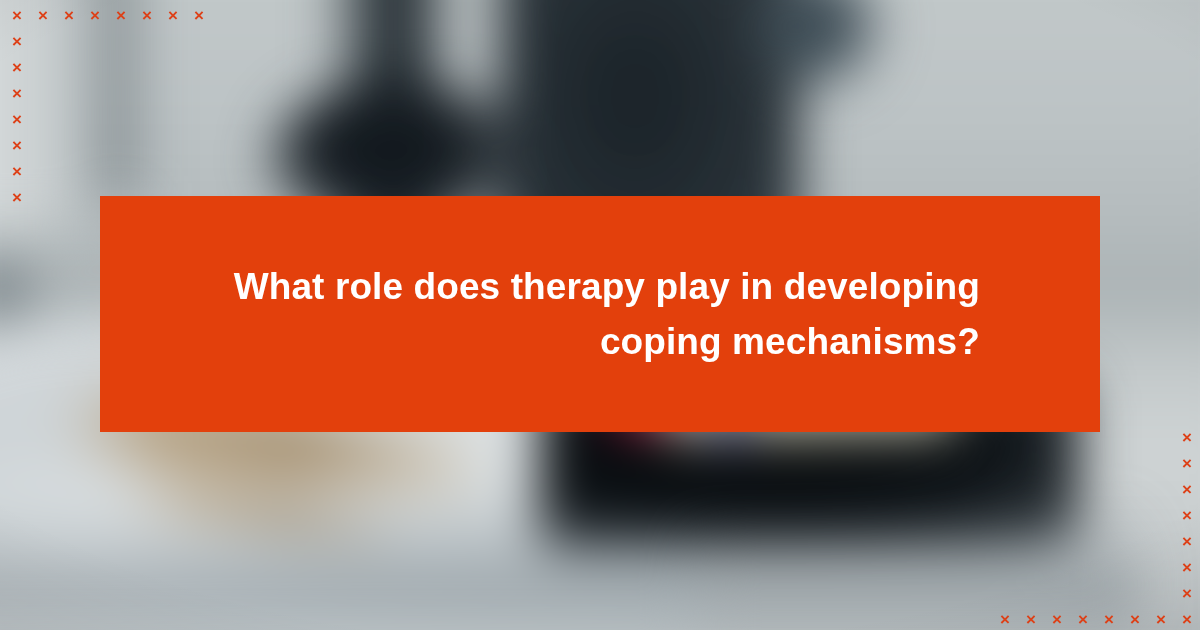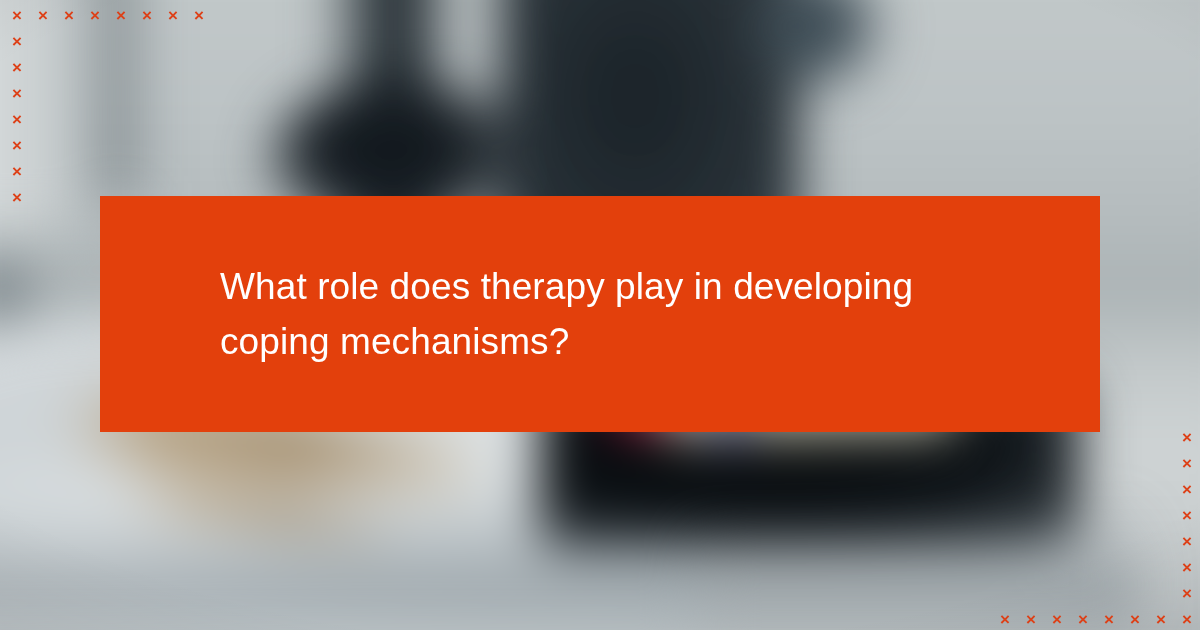--- a/index.html
+++ b/index.html
@@ -183,22 +183,22 @@
     width: 1000px;
     height: 236px;
     display: flex;
     align-items: center;
     justify-content: center;
   }
   #banner-text {
     color: #ffffff;
     font-size: 37px;
     line-height: 55px;
-    font-weight: 400;
-    text-align: left;
+    font-weight: 700;
+    text-align: right;
     letter-spacing: .1px;
     max-width: 760px;
     padding: 0 40px;
   }
 
   
   .xgrid {
     position: absolute;
     display: grid;
     pointer-events: none;

